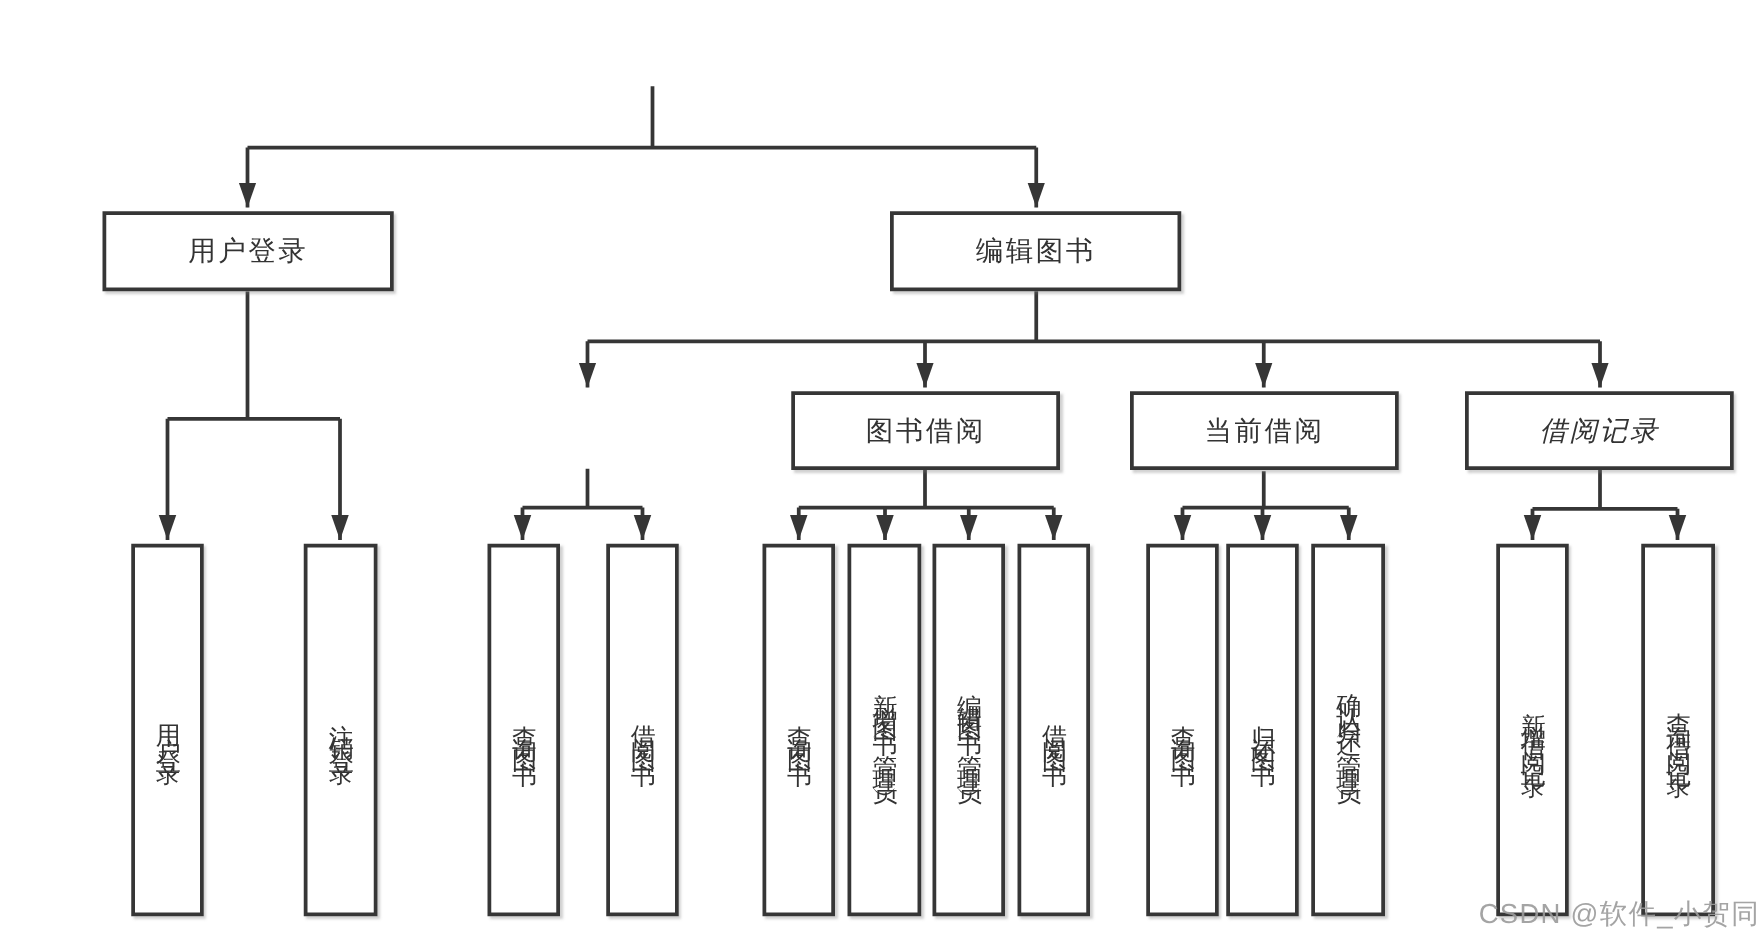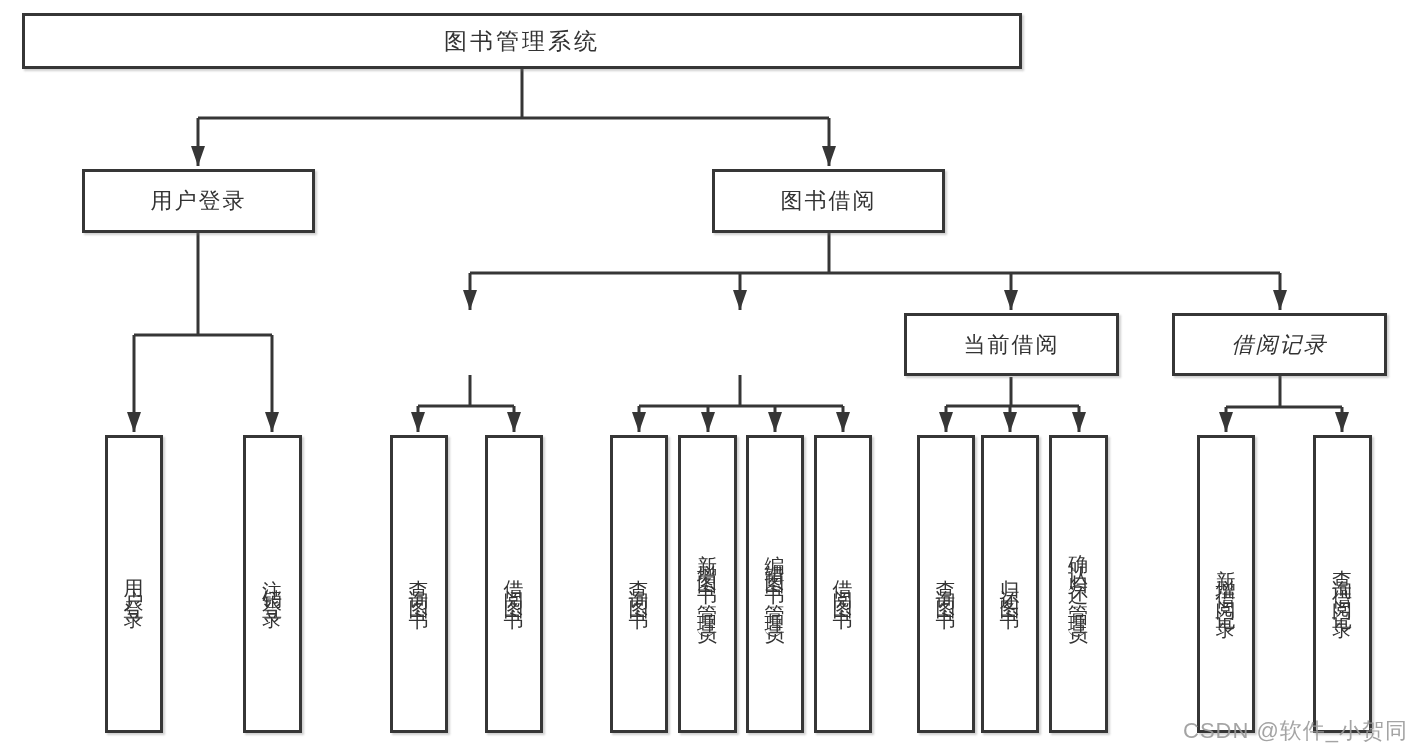--- a/index.html
+++ b/index.html
@@ -102,31 +102,31 @@
       <path d="M1010,406 V432" marker-end="url(#arw)"></path>
       <path d="M1079,406 V432" marker-end="url(#arw)"></path>
 
       <path d="M1280,375 V407"></path>
       <path d="M1226,407 H1342"></path>
       <path d="M1226,407 V432" marker-end="url(#arw)"></path>
       <path d="M1342,407 V432" marker-end="url(#arw)"></path>
     </g>
   </svg>
 
-  <div class="node root" style="left:22px; top:13px; width:1000px; height:56px;">
-    <span class="hlabel">图书管理系统</span>
-  </div>
 
   <div class="node" style="left:82px; top:169px; width:233px; height:64px;">
     <span class="hlabel">用户登录</span>
   </div>
   <div class="node" style="left:712px; top:169px; width:233px; height:64px;">
+    <span class="hlabel">编辑图书</span>
+  </div>
+
+  <div class="node" style="left:633px; top:313px; width:215px; height:63px;">
     <span class="hlabel">图书借阅</span>
   </div>
-
   <div class="node" style="left:904px; top:313px; width:215px; height:63px;">
     <span class="hlabel">当前借阅</span>
   </div>
   <div class="node" style="left:1172px; top:313px; width:215px; height:63px;font-style:italic;">
     <span class="hlabel">借阅记录</span>
   </div>
 
   <div class="node" style="left:105px; top:435px; width:58px; height:298px;">
     <span class="vtext">用户登录</span>
   </div>

